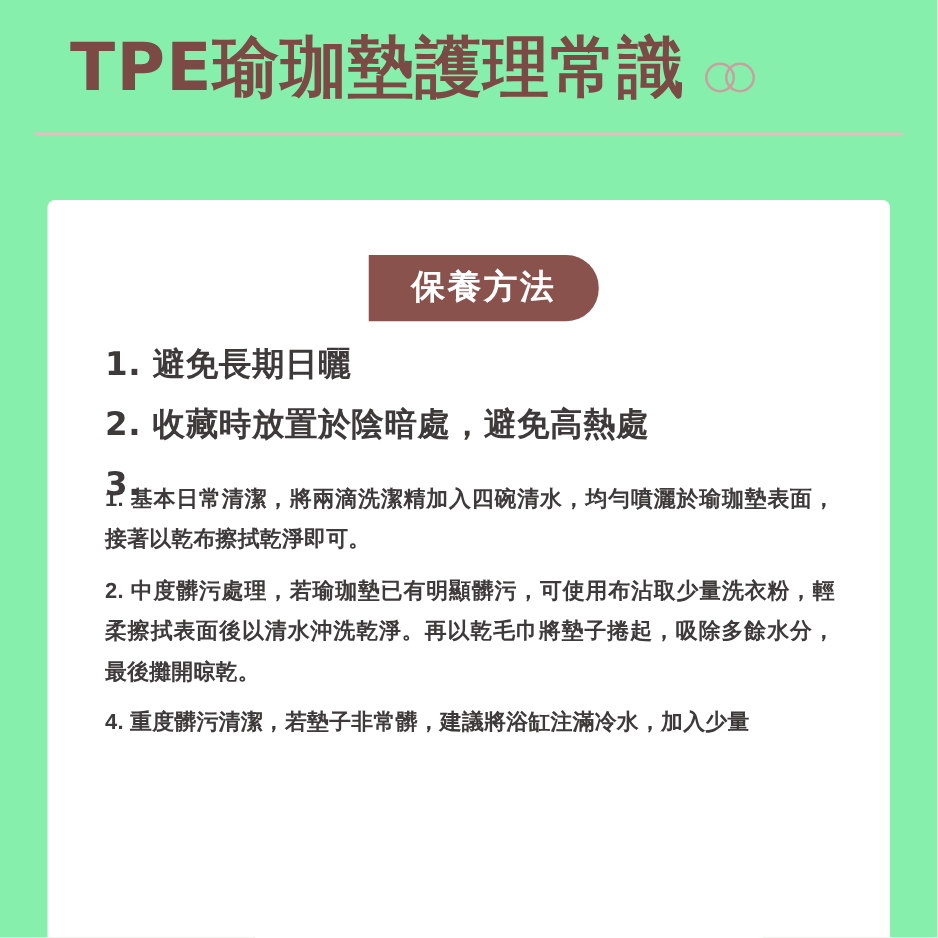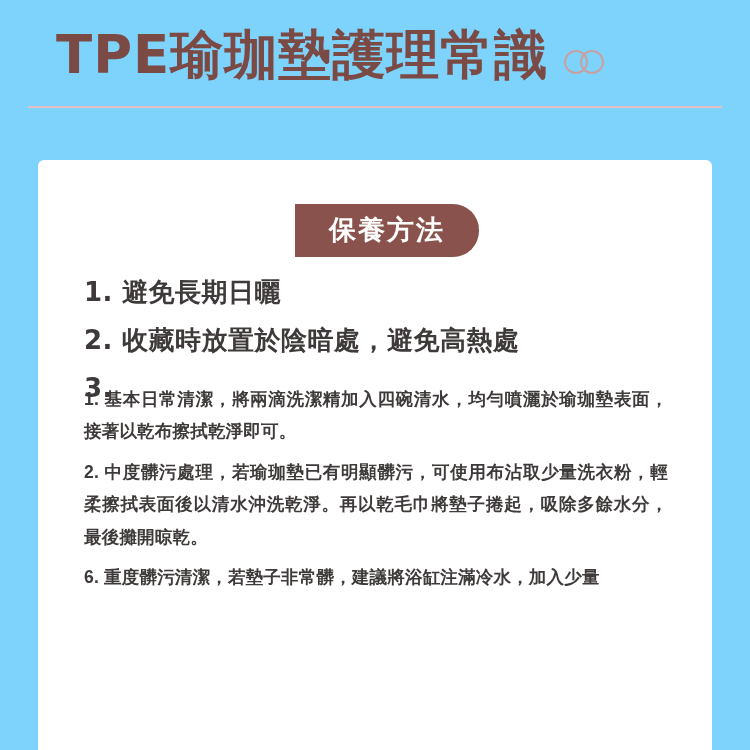--- a/index.html
+++ b/index.html
@@ -10,21 +10,21 @@
     width: 750px;
     height: 750px;
     background: #f3dcdd;
     font-family: "Liberation Sans", sans-serif;
     overflow: hidden;
   }
   .page {
     position: relative;
     width: 750px;
     height: 750px;
-    background: #7dd3fc;
+    background: #86efac;
     box-sizing: border-box;
   }
   
   .header {
     position: relative;
     height: 108px;
     display: flex;
     align-items: center;
     padding-left: 56px;
     box-sizing: border-box;
@@ -168,18 +168,18 @@
         <li>
           <span class="num">3.</span>
         </li>
       </ul>
     </div>
 
     <div class="section wash-section">
       <div class="paragraphs">
         <p>1. 基本日常清潔，將兩滴洗潔精加入四碗清水，均勻噴灑於瑜珈墊表面，接著以乾布擦拭乾淨即可。</p>
         <p>2. 中度髒污處理，若瑜珈墊已有明顯髒污，可使用布沾取少量洗衣粉，輕柔擦拭表面後以清水沖洗乾淨。再以乾毛巾將墊子捲起，吸除多餘水分，最後攤開晾乾。</p>
-        <p>6. 重度髒污清潔，若墊子非常髒，建議將浴缸注滿冷水，加入少量</p>
+        <p>4. 重度髒污清潔，若墊子非常髒，建議將浴缸注滿冷水，加入少量</p>
       </div>
     </div>
 
   </div>
 </div>
 
 </body></html>

